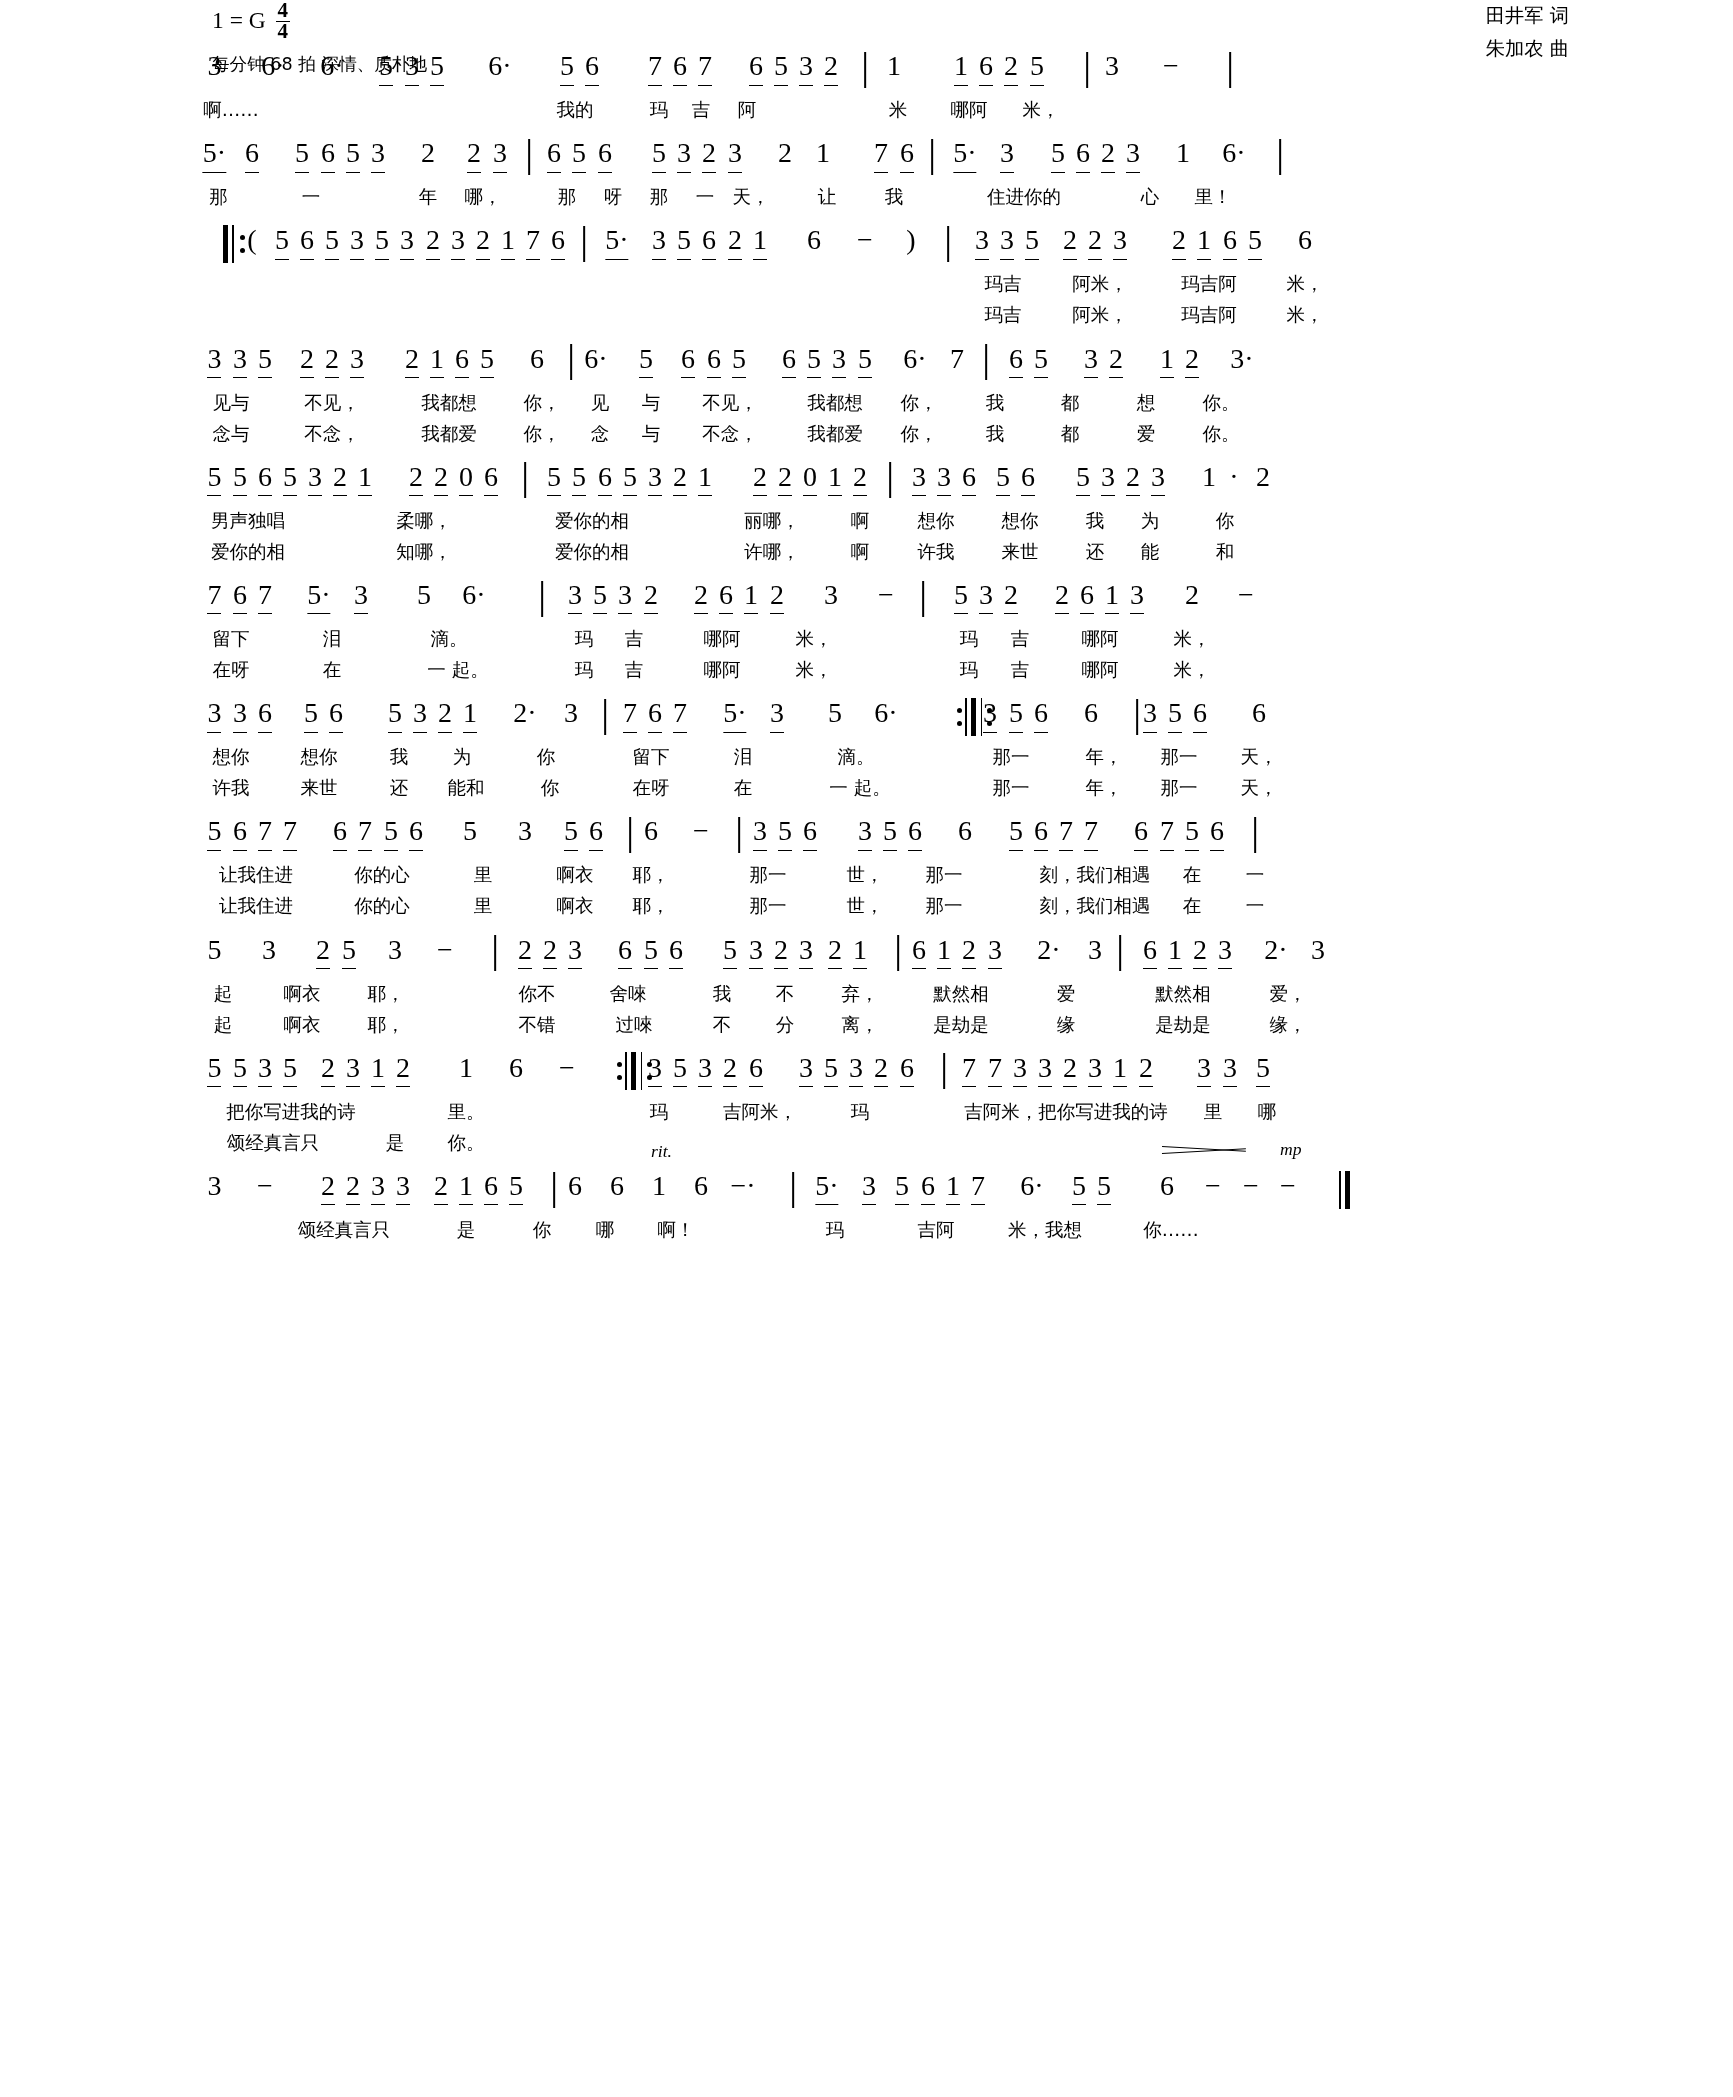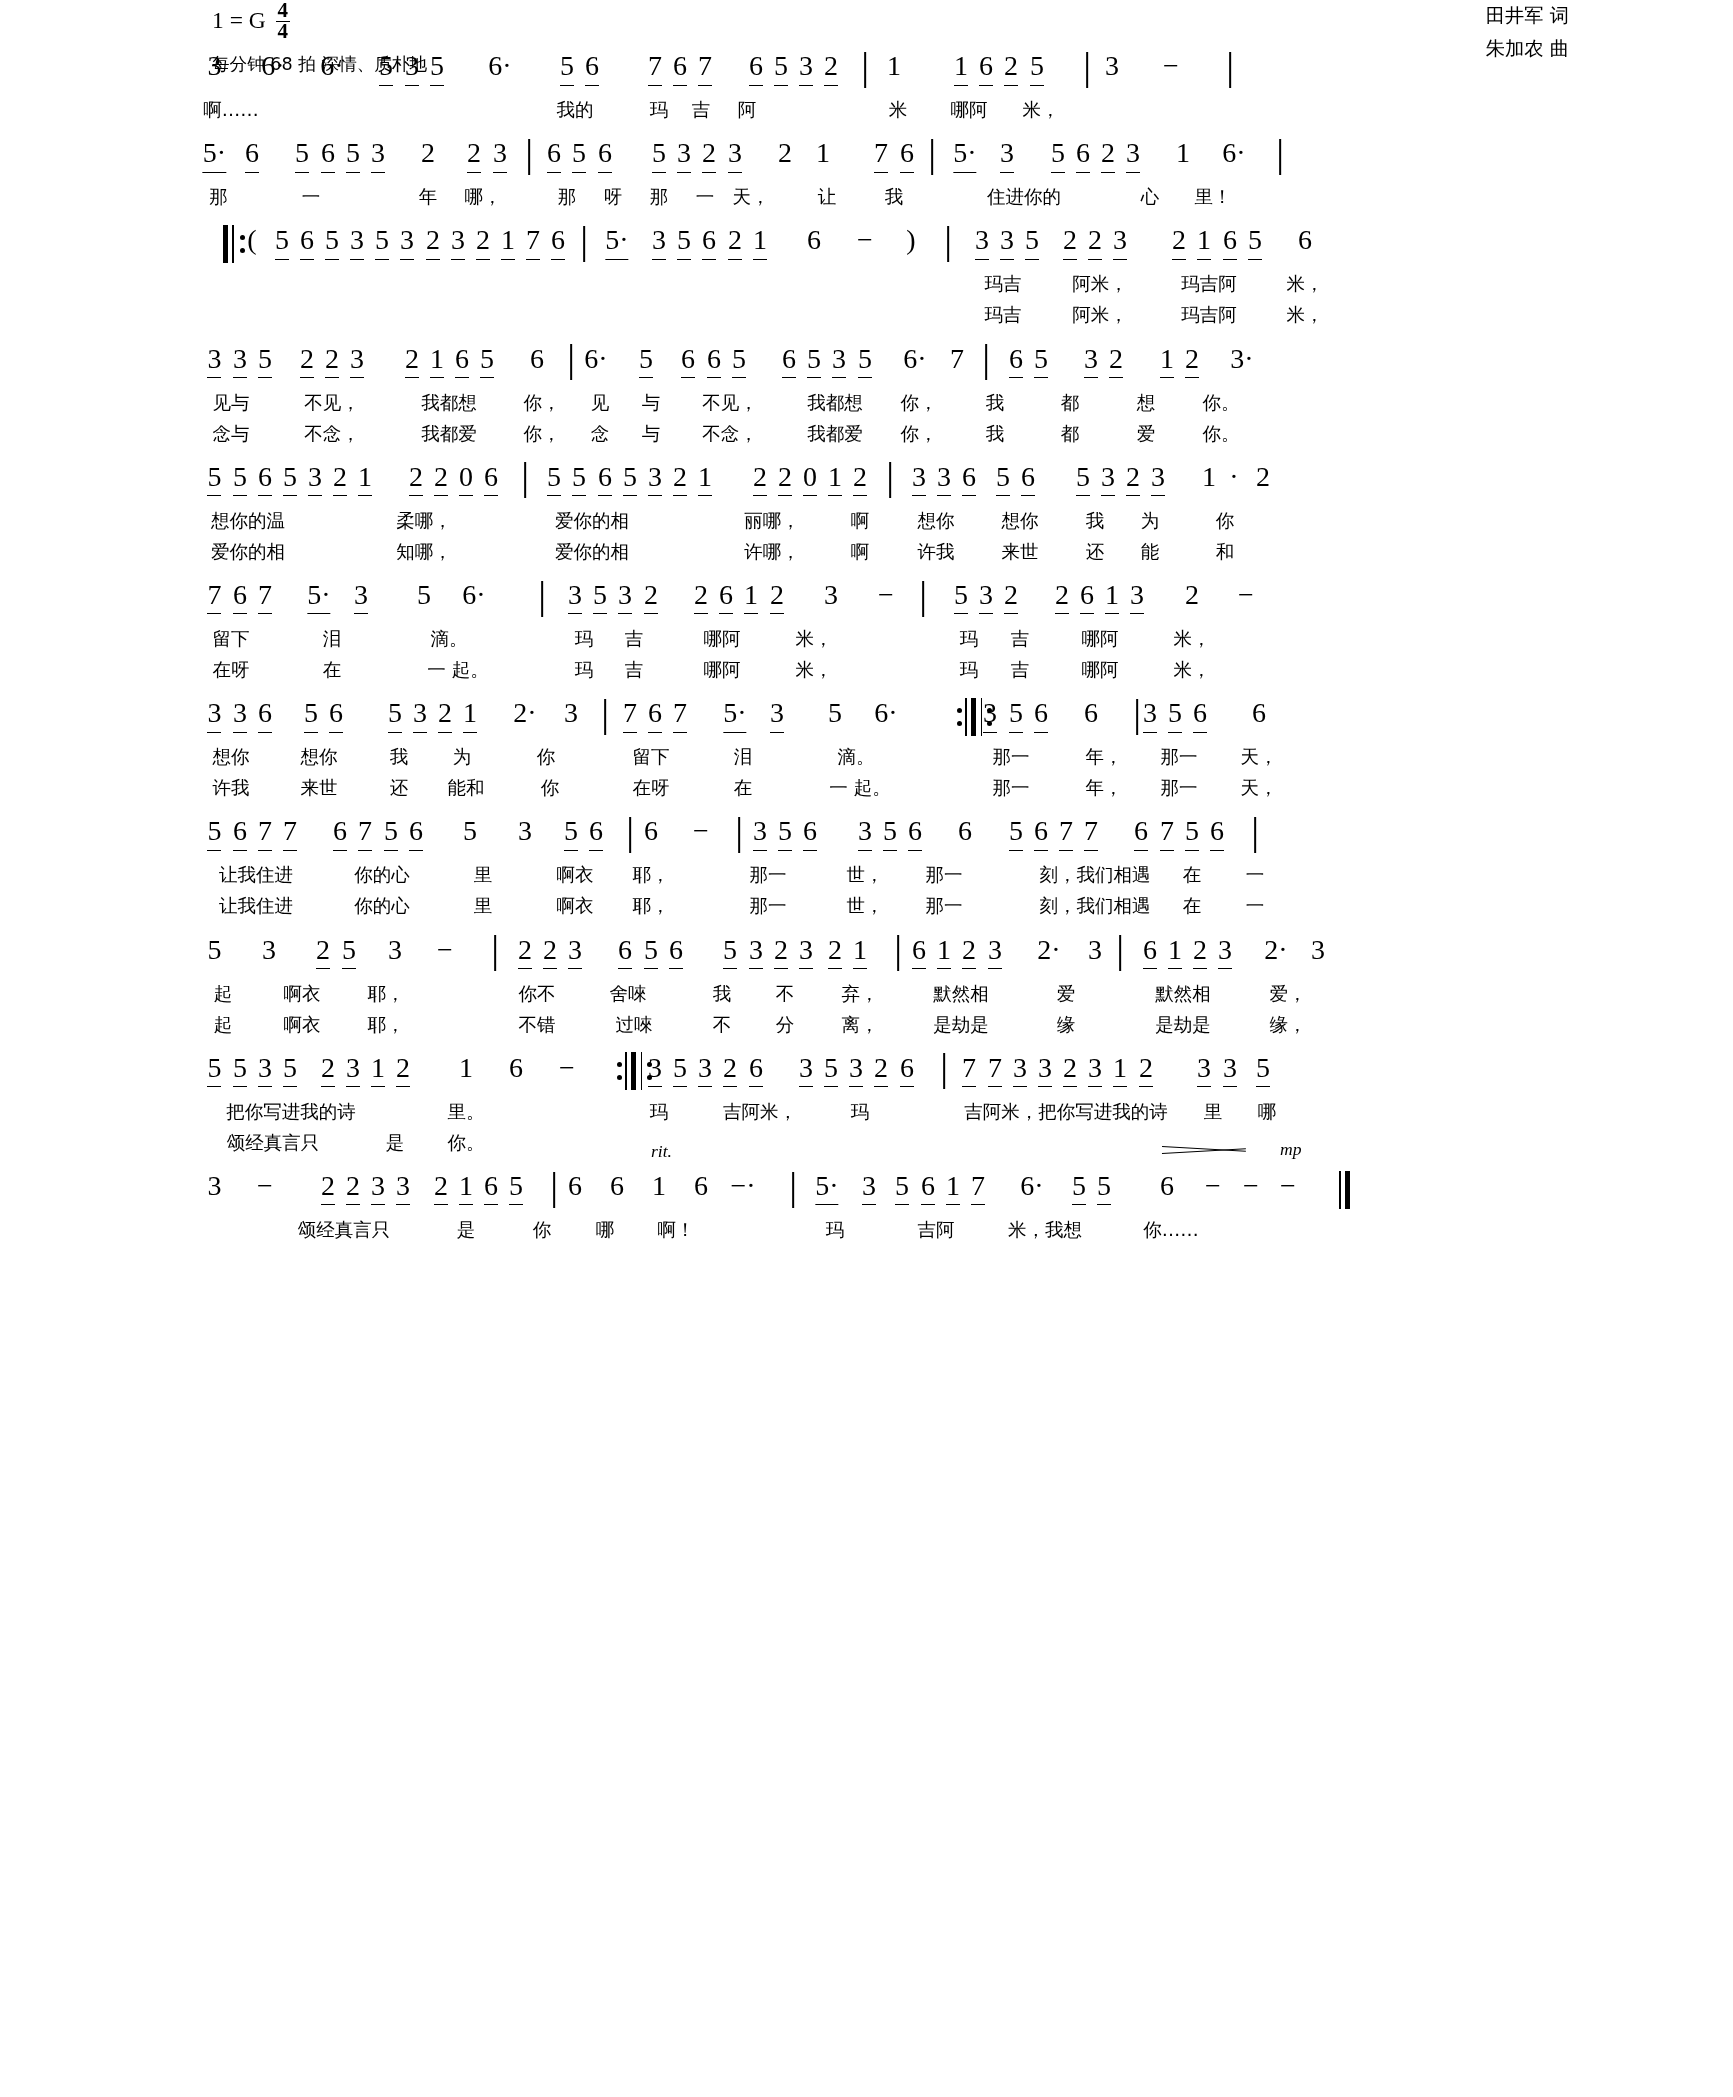--- a/index.html
+++ b/index.html
@@ -459,21 +459,21 @@
           <span class="tok u1" style="left: 902px;">3</span>
           <span class="tok u1" style="left: 927px;">2</span>
           <span class="tok u1" style="left: 952px;">3</span>
           <span class="tok" style="left: 1003px;">1</span>
           <span class="tok" style="left: 1028px;">·</span>
           <span class="tok" style="left: 1057px;">2</span>
           <div class="bar" style="left: 319px;"></div>
           <div class="bar" style="left: 684px;"></div>
         </div>
         <div class="lyr-row">
-          <span class="lyr" style="left: 42px;">想你的温</span>
+          <span class="lyr" style="left: 42px;">男声独唱</span>
           <span class="lyr" style="left: 218px;">柔哪，</span>
           <span class="lyr" style="left: 386px;">爱你的相</span>
           <span class="lyr" style="left: 566px;">丽哪，</span>
           <span class="lyr" style="left: 654px;">啊</span>
           <span class="lyr" style="left: 730px;">想你</span>
           <span class="lyr" style="left: 814px;">想你</span>
           <span class="lyr" style="left: 889px;">我</span>
           <span class="lyr" style="left: 944px;">为</span>
           <span class="lyr" style="left: 1019px;">你</span>
         </div>

